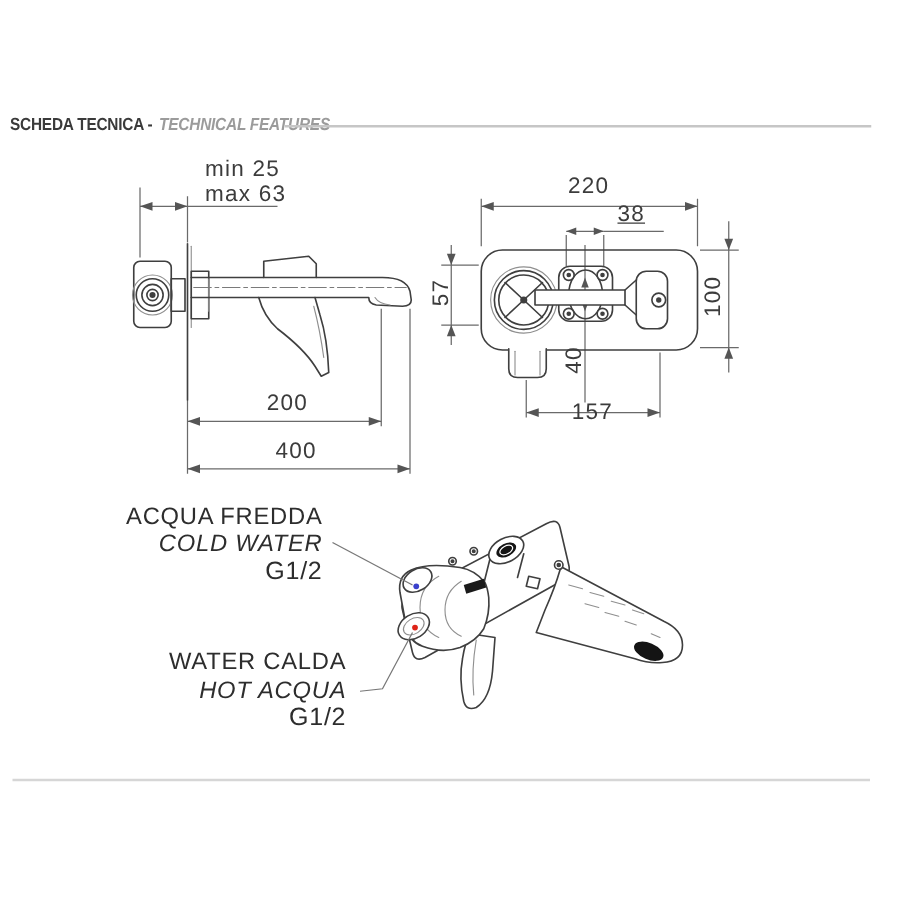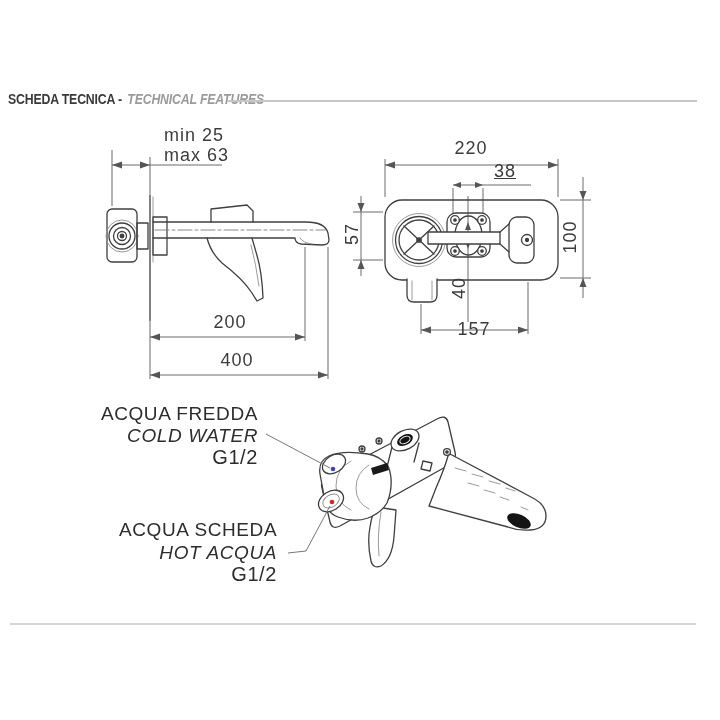--- a/index.html
+++ b/index.html
@@ -200,18 +200,18 @@
   <div class="dimtxt" style="left:480px;top:162px;width:50px;text-decoration:underline;">38</div>
   <div class="dimtxt rot" style="left:332px;top:224px;width:40px;height:20px;">57</div>
   <div class="dimtxt rot" style="left:545px;top:227px;width:50px;height:20px;">100</div>
   <div class="dimtxt rot" style="left:439px;top:278px;width:40px;height:20px;">40</div>
   <div class="dimtxt" style="left:424px;top:320px;width:100px;">157</div>
 
   <div class="lbl" style="left:100px;top:404px;width:158px;">ACQUA FREDDA</div>
   <div class="lbl ital" style="left:100px;top:426px;width:158px;">COLD WATER</div>
   <div class="lbl g12" style="left:100px;top:447px;width:158px;">G1/2</div>
 
-  <div class="lbl" style="left:119px;top:520px;width:158px;">ACQUA SCHEDA</div>
+  <div class="lbl" style="left:119px;top:520px;width:158px;">WATER CALDA</div>
   <div class="lbl ital" style="left:119px;top:543px;width:158px;">HOT ACQUA</div>
   <div class="lbl g12" style="left:119px;top:564px;width:158px;">G1/2</div>
 
   <div class="footer-line"></div>
 </div>
 
 </body></html>

